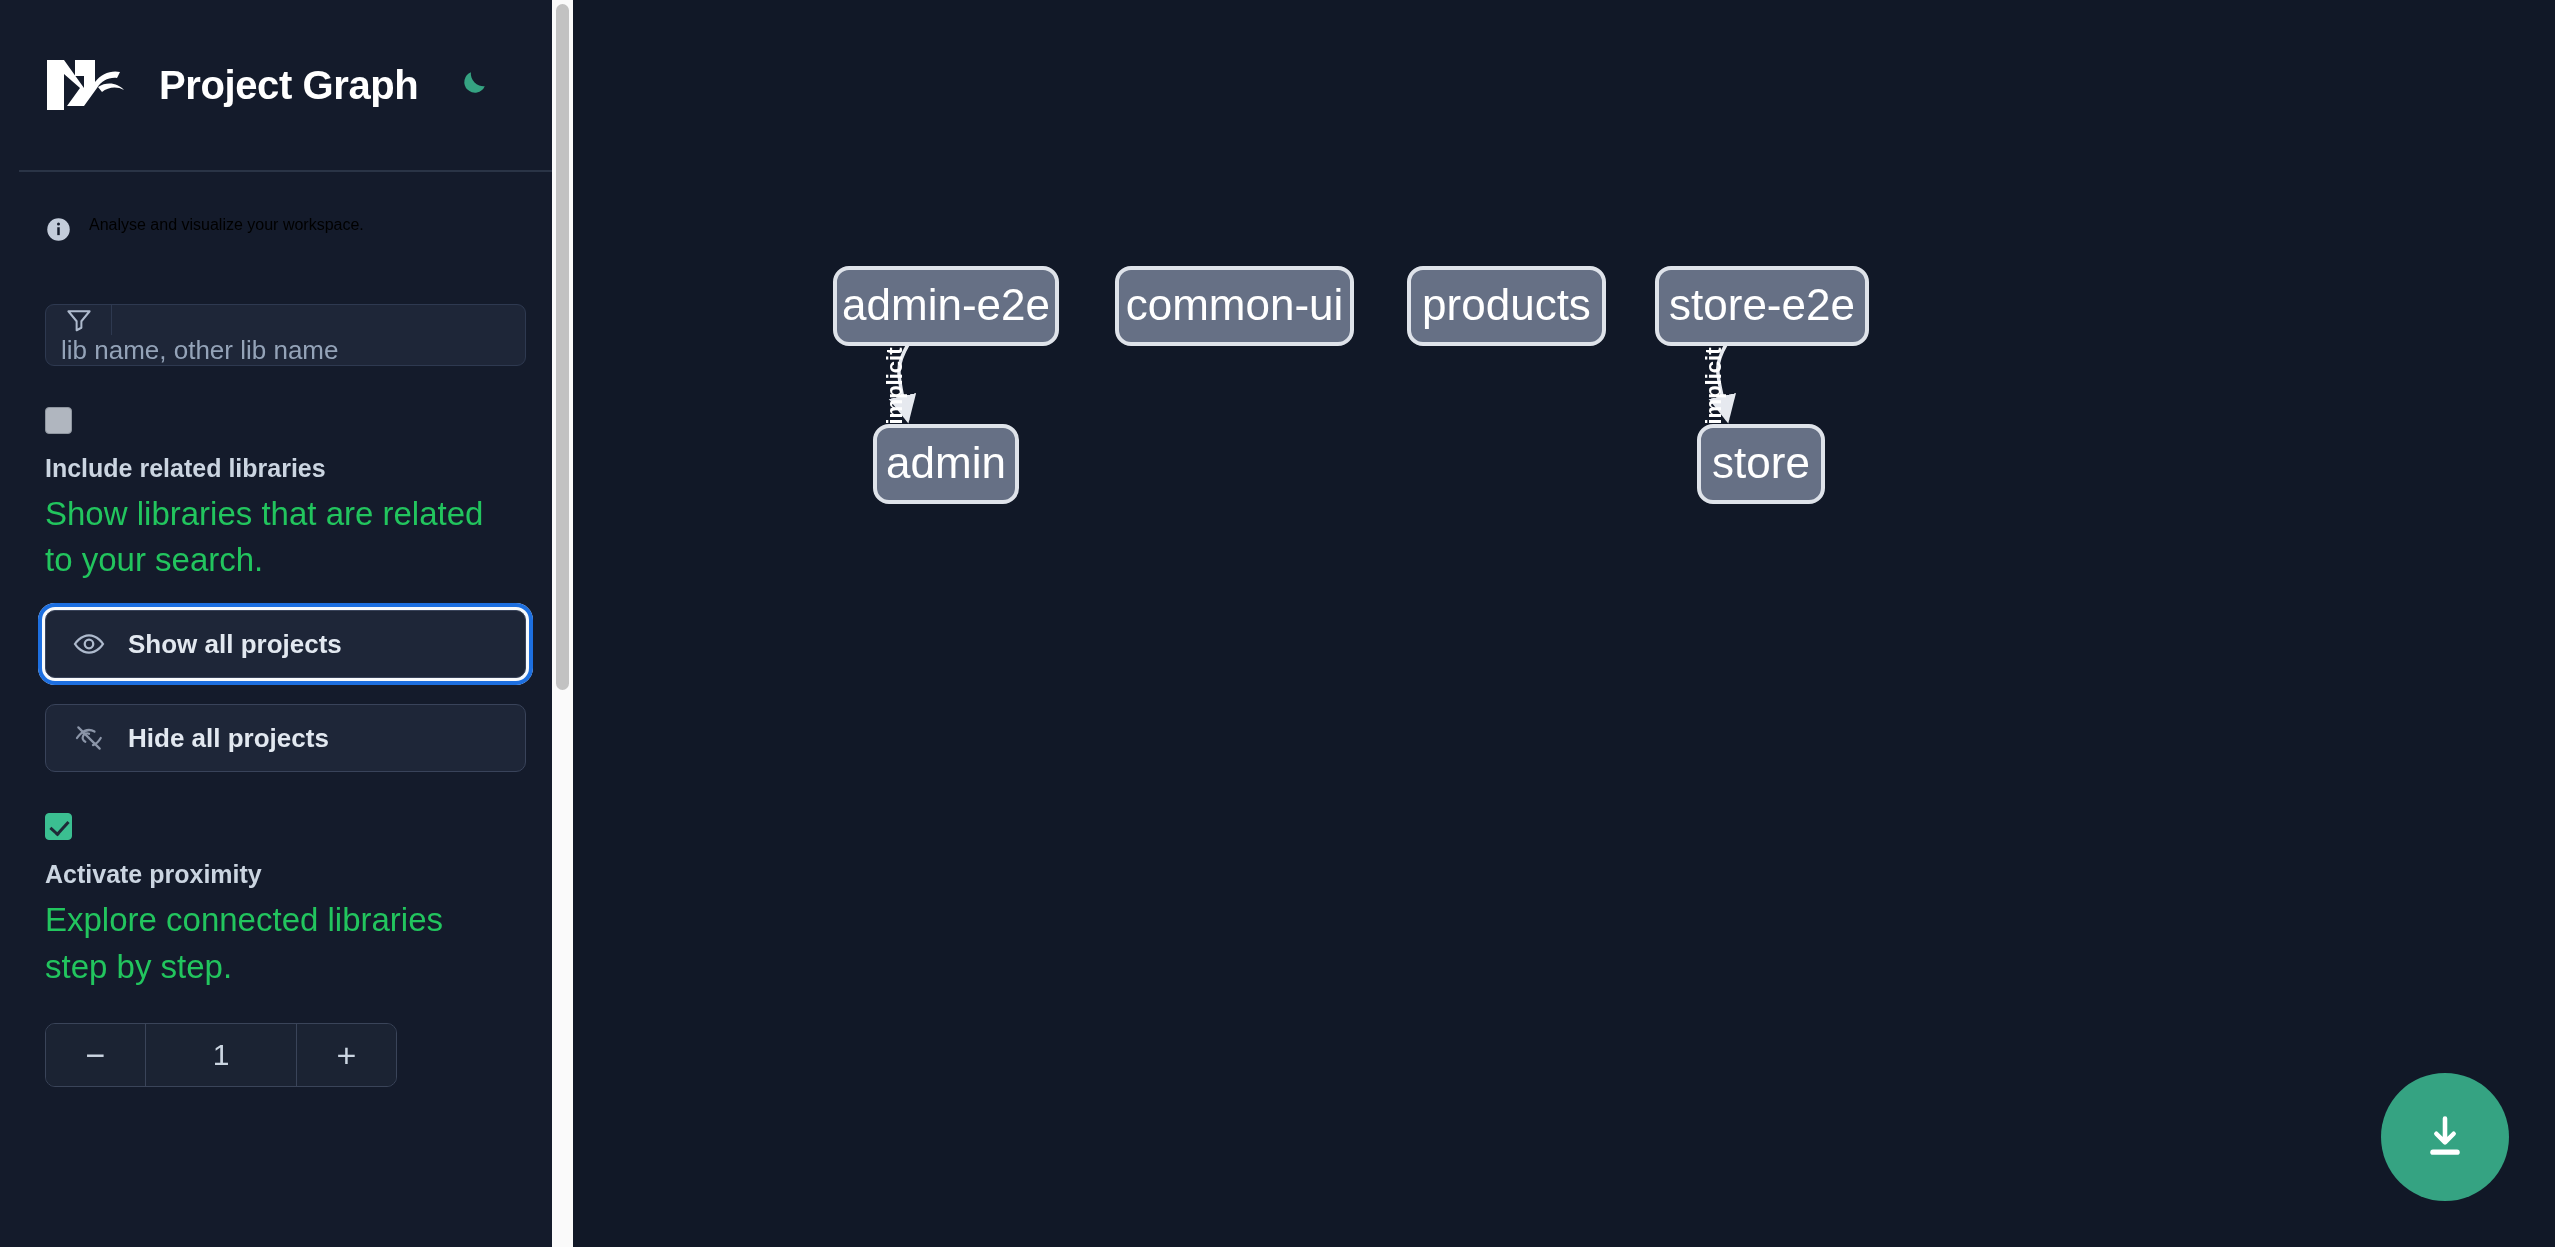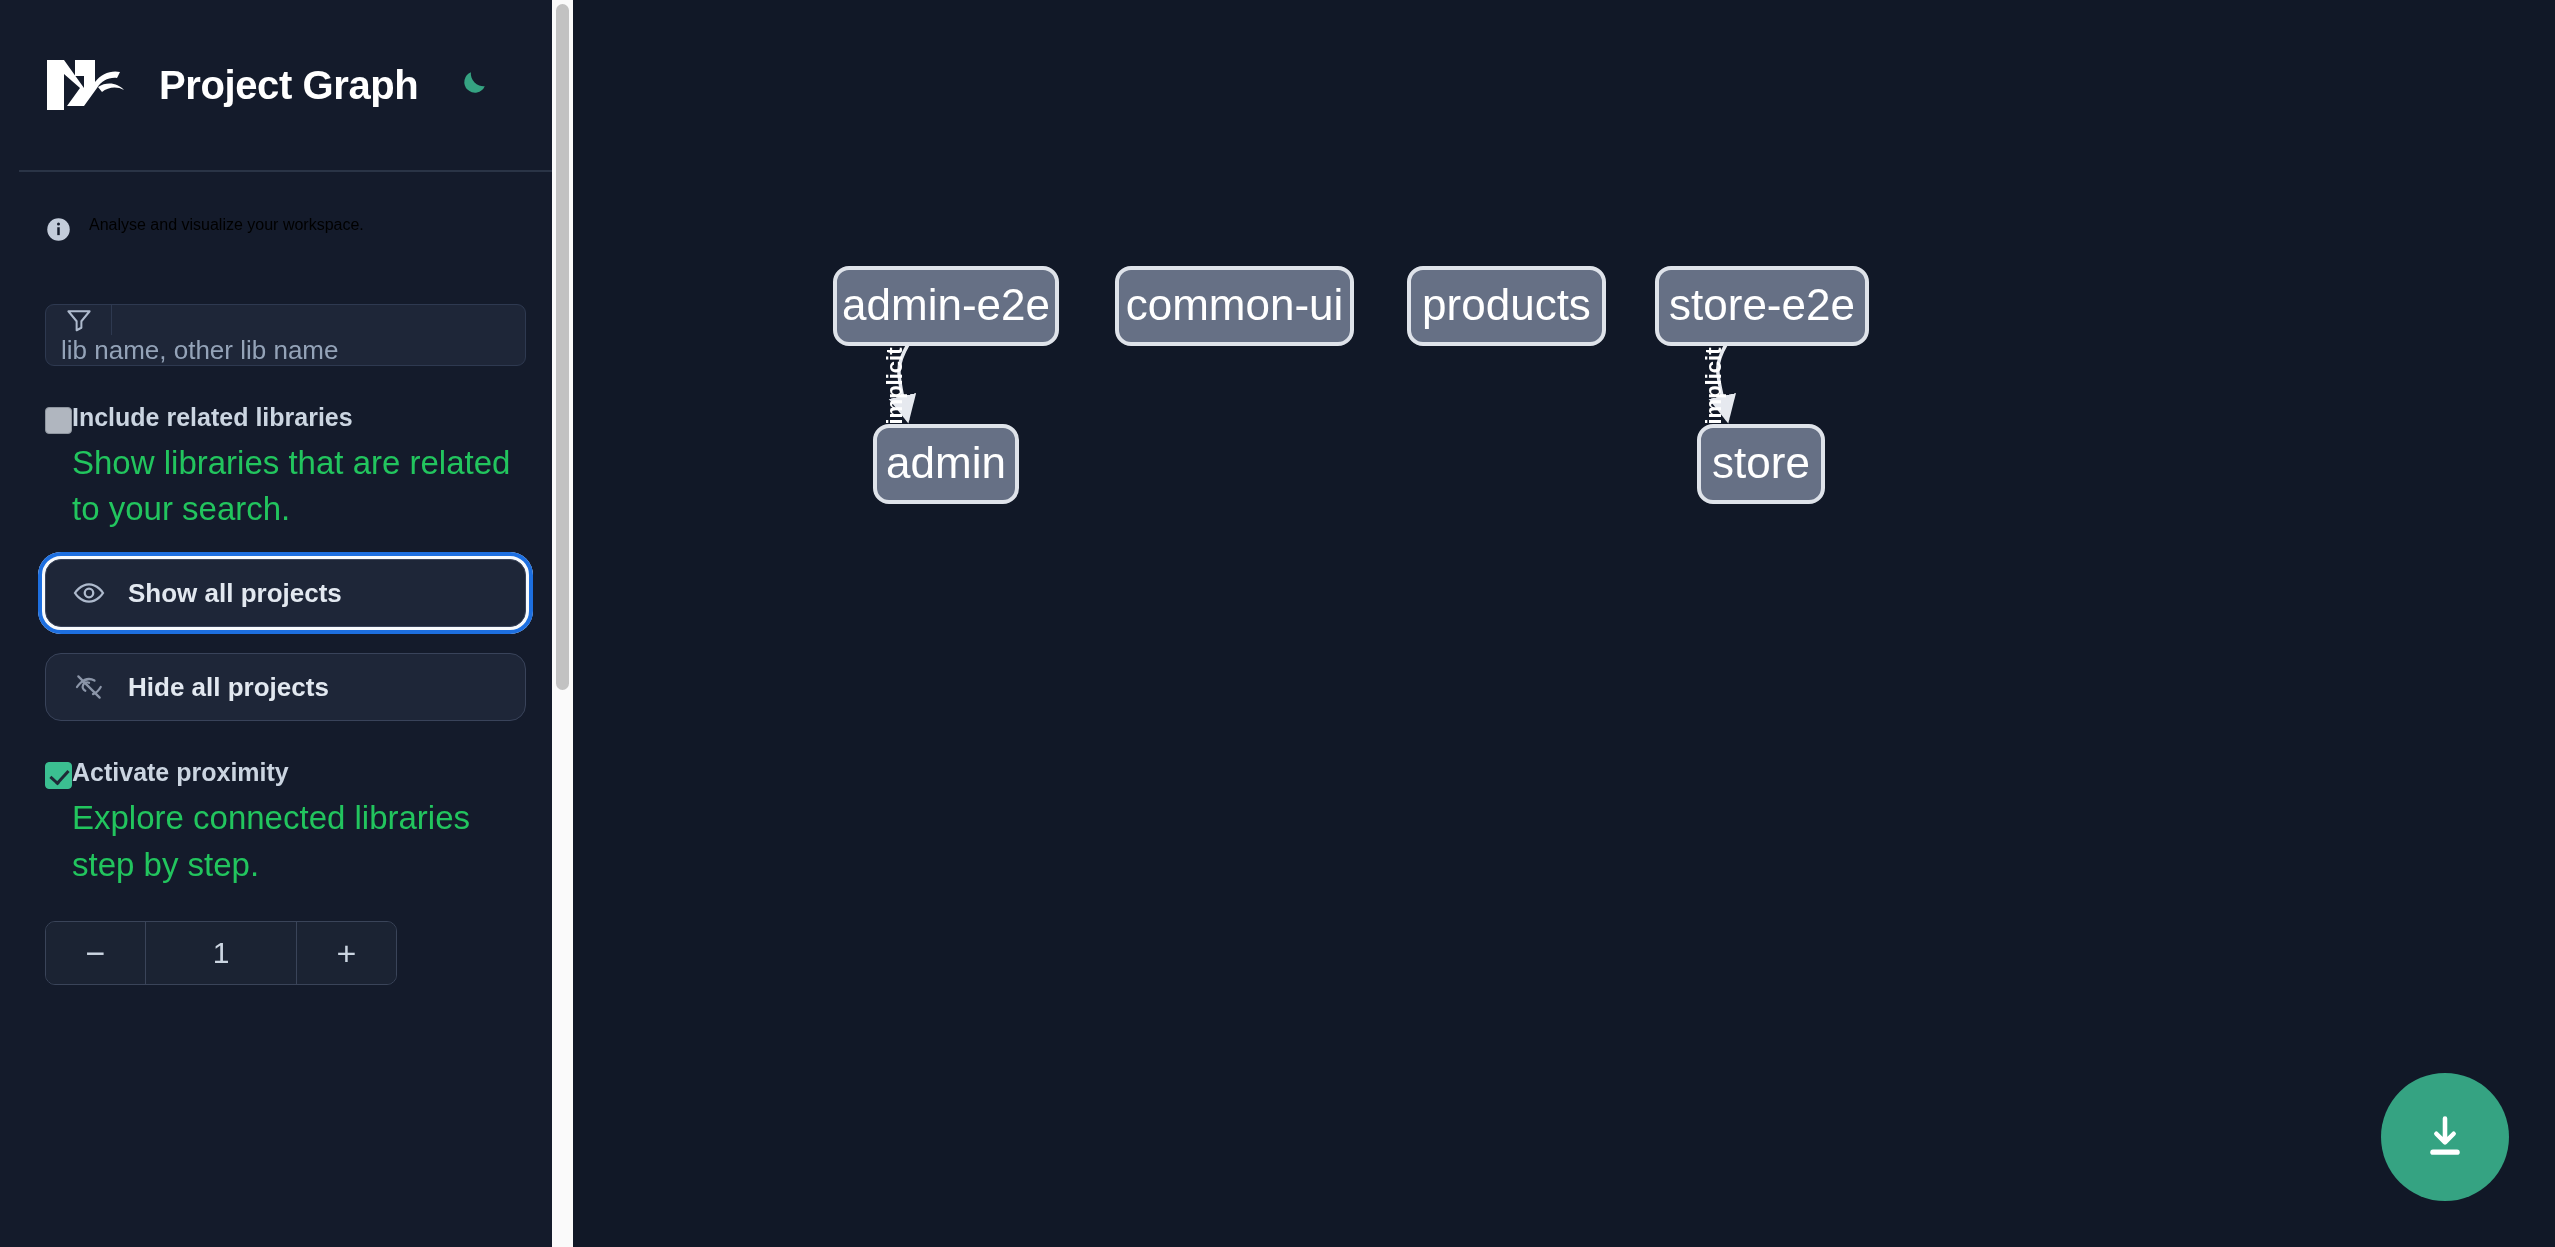--- a/index.html
+++ b/index.html
@@ -105,21 +105,23 @@
     color: #e2e8f0;
     font-size: 26px;
     font-family: "Liberation Sans", sans-serif;
     padding-left: 15px;
   }
   .filter-input::placeholder { color: #94a3b8; }
 
   .check-row {
     display: flex;
     align-items: flex-start;
+    gap: 18px;
     margin-top: 35px;
+    flex-direction: column;
   }
   .cbox {
     width: 27px; height: 27px;
     flex: 0 0 auto;
     margin-top: 6px;
     border-radius: 4px;
     position: relative;
   }
   .cbox.disabled { background: #b0b6bf; border: 1px solid #8e959f; }
   .cbox.unchecked { background: #ffffff; border: 1px solid #4a5568; }
@@ -151,21 +153,21 @@
   .btn {
     margin-top: 26px;
     height: 68px;
     width: 100%;
     display: flex;
     align-items: center;
     gap: 23px;
     padding-left: 27px;
     background: #1e2638;
     border: 1px solid #39435a;
-    border-radius: 16px;
+    border-radius: 10px;
     color: #e2e8f0;
     font-size: 26px;
     font-weight: 700;
     font-family: "Liberation Sans", sans-serif;
     cursor: pointer;
   }
   .btn.focused {
     outline: 4px solid #1d6fe0;
     outline-offset: 3px;
     box-shadow: 0 0 0 7px #f8fafc;

